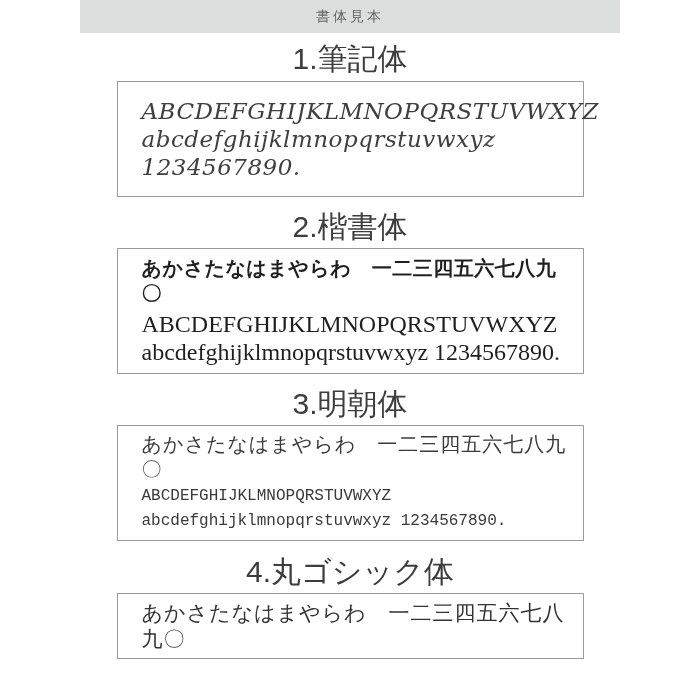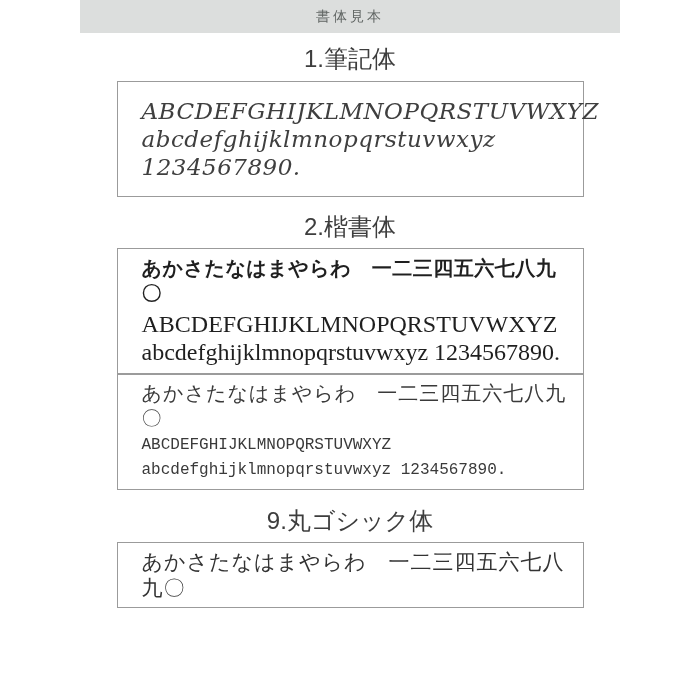--- a/index.html
+++ b/index.html
@@ -23,21 +23,21 @@
     background:var(--header-bg);
     display:flex;align-items:center;justify-content:center;
   }
   .titlebar span{
     font-size:14px;letter-spacing:3px;color:var(--header-text);
     font-family:"Liberation Sans",sans-serif;
   }
   main{width:467px;margin:0 auto;}
   h2{
     text-align:center;font-weight:normal;color:var(--heading-text);
-    font-size:24px;line-height:34px;
+    font-size:30px;line-height:34px;
     font-family:"Liberation Sans","DejaVu Sans",sans-serif;
   }
   .s1 h2{margin:9px 0 5px;}
   .s2 h2{margin:13px 0 4px;}
   .s3 h2{margin:13px 0 4px;}
   .s4 h2{margin:14px 0 4px;}
   .box{
     border:1px solid var(--box-border);
     background:#fff;
     padding:0 16px 0 24px;
@@ -101,29 +101,30 @@
     <h2>2.楷書体</h2>
     <div class="box box-kaisho">
       <p class="ln jp">あかさたなはまやらわ　一二三四五六七八九〇</p>
       <div class="gap"></div>
       <p class="ln latin">ABCDEFGHIJKLMNOPQRSTUVWXYZ</p>
       <p class="ln latin">abcdefghijklmnopqrstuvwxyz 1234567890.</p>
     </div>
   </section>
 
   <section class="s3">
+    <h2>3.明朝体</h2>
     <div class="box box-mincho">
       <p class="ln jp">あかさたなはまやらわ　一二三四五六七八九〇</p>
       <div class="gap"></div>
       <p class="ln latin">ABCDEFGHIJKLMNOPQRSTUVWXYZ</p>
       <p class="ln latin">abcdefghijklmnopqrstuvwxyz 1234567890.</p>
     </div>
   </section>
 
   <section class="s4">
-    <h2>9.丸ゴシック体</h2>
+    <h2>4.丸ゴシック体</h2>
     <div class="box box-maru">
       <p class="ln jp">あかさたなはまやらわ　一二三四五六七八九〇</p>
 
     </div>
   </section>
 
 </main>
 
 </body></html>

